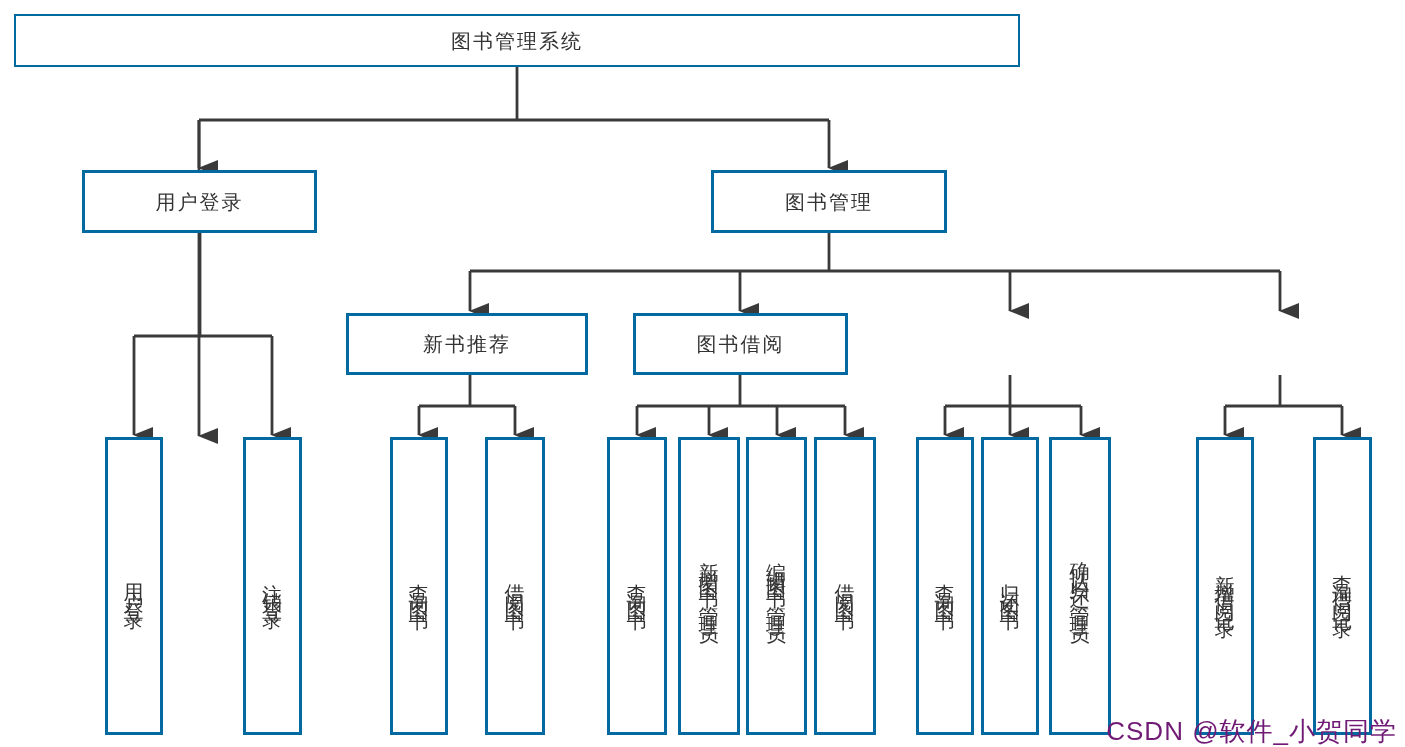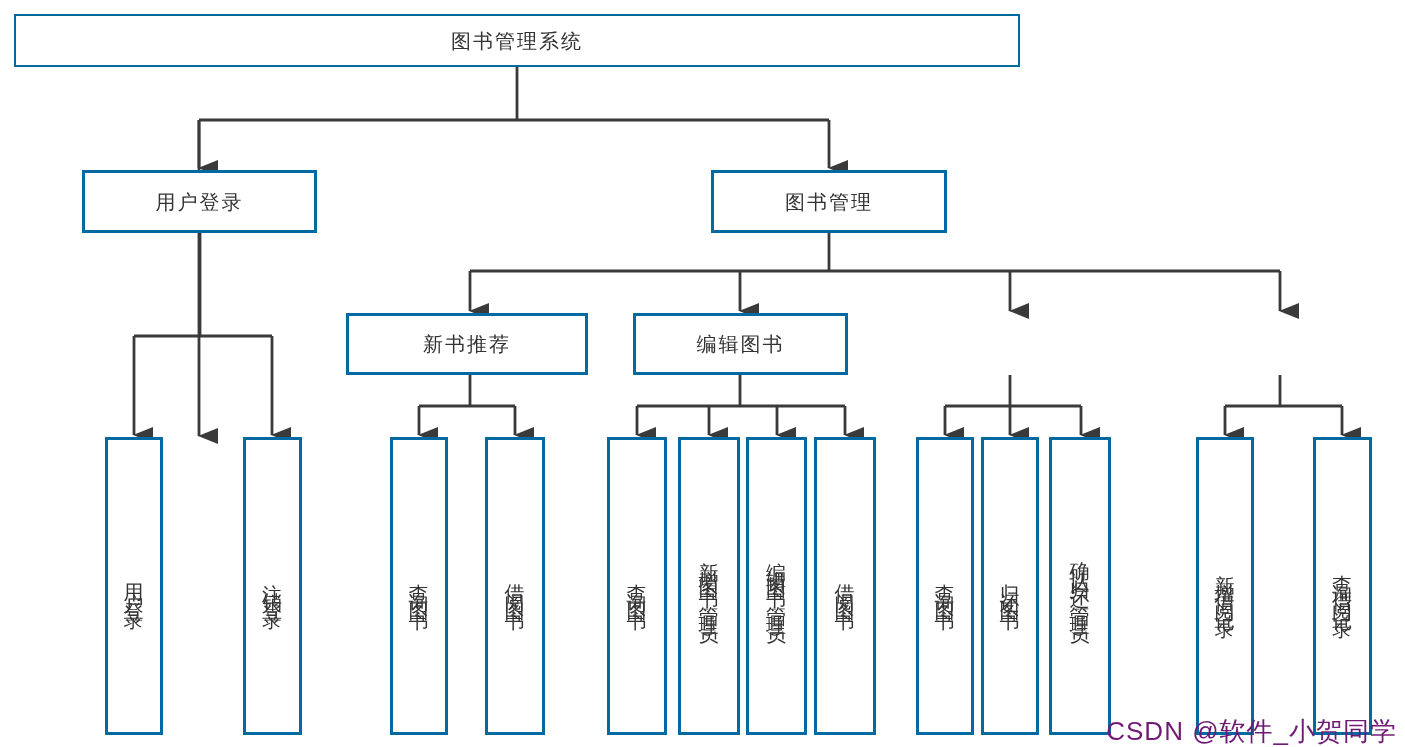--- a/index.html
+++ b/index.html
@@ -151,21 +151,21 @@
       </g>
     </g>
   </svg>
 
   <div class="node root">图书管理系统</div>
 
   <div class="node lvl2 user-login">用户登录</div>
   <div class="node lvl2 book-mgmt">图书管理</div>
 
   <div class="node lvl3 new-book-rec">新书推荐</div>
-  <div class="node lvl3 book-borrow">编辑图书</div>
+  <div class="node lvl3 book-borrow">图书借阅</div>
 
   <div class="node leaf l-user-login">用户登录</div>
   <div class="node leaf l-logout">注销登录</div>
   <div class="node leaf l-nbr-query">查询图书</div>
   <div class="node leaf l-nbr-borrow">借阅图书</div>
   <div class="node leaf l-bb-query">查询图书</div>
   <div class="node leaf l-bb-add">新增图书（管理员）</div>
   <div class="node leaf l-bb-edit">编辑图书（管理员）</div>
   <div class="node leaf l-bb-borrow">借阅图书</div>
   <div class="node leaf l-cb-query">查询图书</div>

